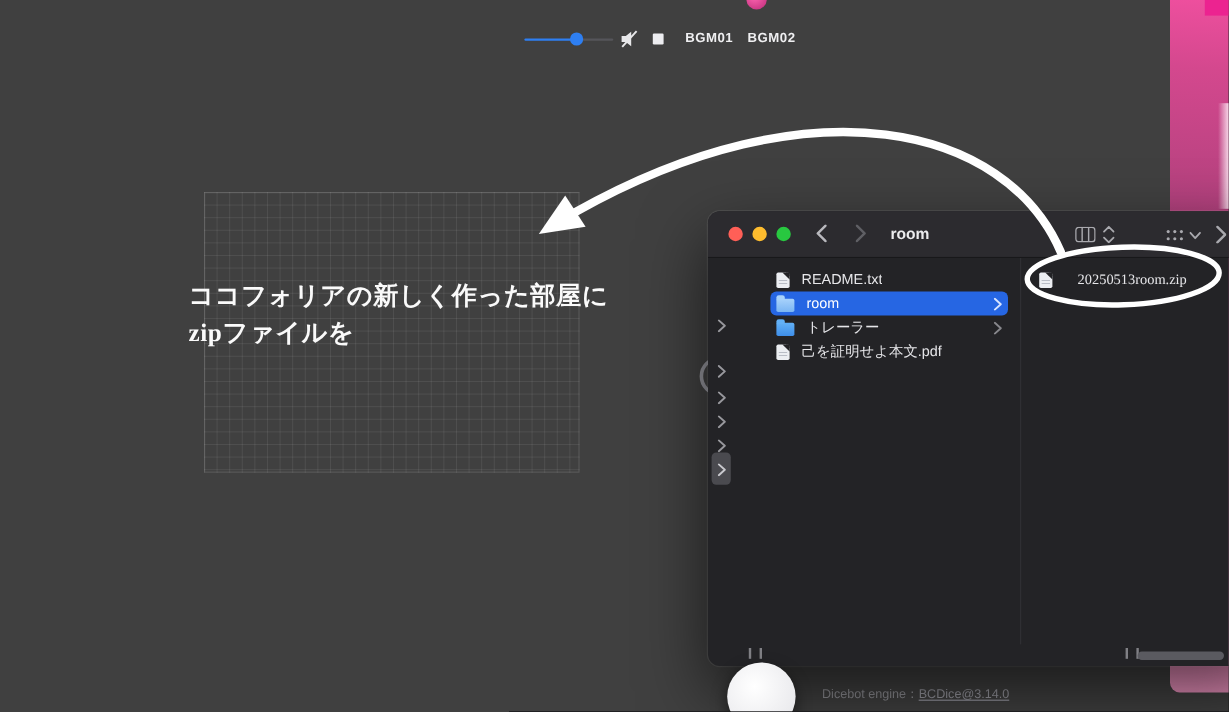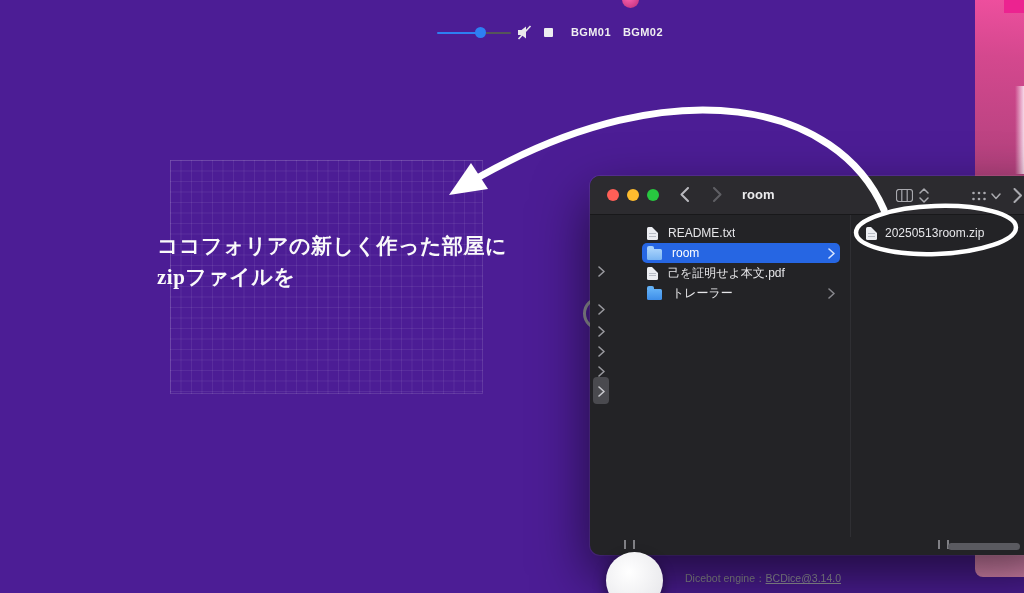--- a/index.html
+++ b/index.html
@@ -1,16 +1,16 @@
 <!DOCTYPE html>
 <html><head>
 <meta charset="utf-8">
 <style>
   html,body{margin:0;padding:0;background:#0d0d0f;}
-  #stage{position:relative;width:1024px;height:593px;overflow:hidden;background:#4c1d95;
+  #stage{position:relative;width:1024px;height:593px;overflow:hidden;background:#404040;
          font-family:"Liberation Sans","DejaVu Sans",sans-serif;}
 
   
   .pink-strip{position:absolute;left:975px;top:0;width:49px;height:577px;z-index:2;
     background:linear-gradient(183deg,#ee4f9e 0%,#d4488e 10%,#a53f77 38%,#b5538a 62%,#d877a9 85%,#e890bb 100%);
     border-radius:0 0 0 8px;}
   .strip-top{position:absolute;left:1004px;top:0;width:20px;height:13px;background:#ec2390;z-index:3;}
   .strip-highlight{position:absolute;left:1015px;top:86px;width:9px;height:88px;z-index:3;
     background:linear-gradient(90deg,rgba(255,244,250,0),rgba(255,242,249,.85));}
   .sticker{position:absolute;left:622px;top:-9px;width:17px;height:17px;border-radius:50%;z-index:3;
@@ -79,22 +79,22 @@
   .doc::after{content:"";position:absolute;top:0;right:0;border:3px solid;
     border-color:#232326 #232326 transparent transparent;}
   .folder{position:relative;width:15px;height:11px;border-radius:1.5px;margin-top:2px;
     background:linear-gradient(#62b0f6,#3e8ee9);flex:0 0 auto;}
   .folder::before{content:"";position:absolute;top:-2.5px;left:0;width:6.5px;height:3.5px;
     border-radius:2px 2px 0 0;background:#62b0f6;}
   .selected .folder{background:linear-gradient(#a8d2fb,#7ab5f3);}
   .selected .folder::before{background:#a8d2fb;}
 
   .coldiv{position:absolute;left:260px;top:0;bottom:18px;width:1px;background:#2f2f33;}
-  .col2row{position:absolute;left:276px;top:8px;display:flex;align-items:center;gap:8px;height:20px;
-    font-size:12px;color:#e6e6e9;}
+  .col2row{position:absolute;left:276px;top:8px;display:flex;align-items:center;gap:21px;height:20px;
+    font-size:12px;color:#e6e6e9;font-family:Liberation Serif, serif;}
 
   .grabber{position:absolute;bottom:6px;width:7px;height:9px;
     border-left:2px solid #808085;border-right:2px solid #808085;}
   .grab1{left:34px;} .grab2{left:348px;}
   .hscroll{position:absolute;left:358px;bottom:5px;width:72px;height:7px;border-radius:4px;background:#5a5a60;}
 
   
   .avatar-circle{position:absolute;left:606px;top:552px;width:57px;height:57px;border-radius:50%;z-index:30;
     background:radial-gradient(circle at 40% 35%,#ffffff,#ebebee 70%,#d9d9de);
     box-shadow:0 5px 12px rgba(0,0,0,.5);}
@@ -205,31 +205,31 @@
         </div>
         <div class="frow selected">
           <span class="folder"></span>
           <span class="fname">room</span>
           <span class="spacer"></span>
           <svg width="7" height="11" viewBox="0 0 7 11">
               <polyline points="1,1 6,5.5 1,10" fill="none" stroke="#d7e4ff" stroke-width="1.6" stroke-linecap="round" stroke-linejoin="round"></polyline>
             </svg>
         </div>
         <div class="frow">
-          <span class="doc"></span>
-          <span class="fname">己を証明せよ本文.pdf</span>
-        </div>
-        <div class="frow">
           <span class="folder"></span>
           <span class="fname">トレーラー</span>
           <span class="spacer"></span>
           <svg width="7" height="11" viewBox="0 0 7 11">
               <polyline points="1,1 6,5.5 1,10" fill="none" stroke="#86868b" stroke-width="1.6" stroke-linecap="round" stroke-linejoin="round"></polyline>
             </svg>
         </div>
+        <div class="frow">
+          <span class="doc"></span>
+          <span class="fname">己を証明せよ本文.pdf</span>
+        </div>
       </div>
 
       <div class="coldiv"></div>
 
       <div class="col2row">
         <span class="doc"></span>
         <span class="fname">20250513room.zip</span>
       </div>
 
       <div class="grabber grab1"></div>

